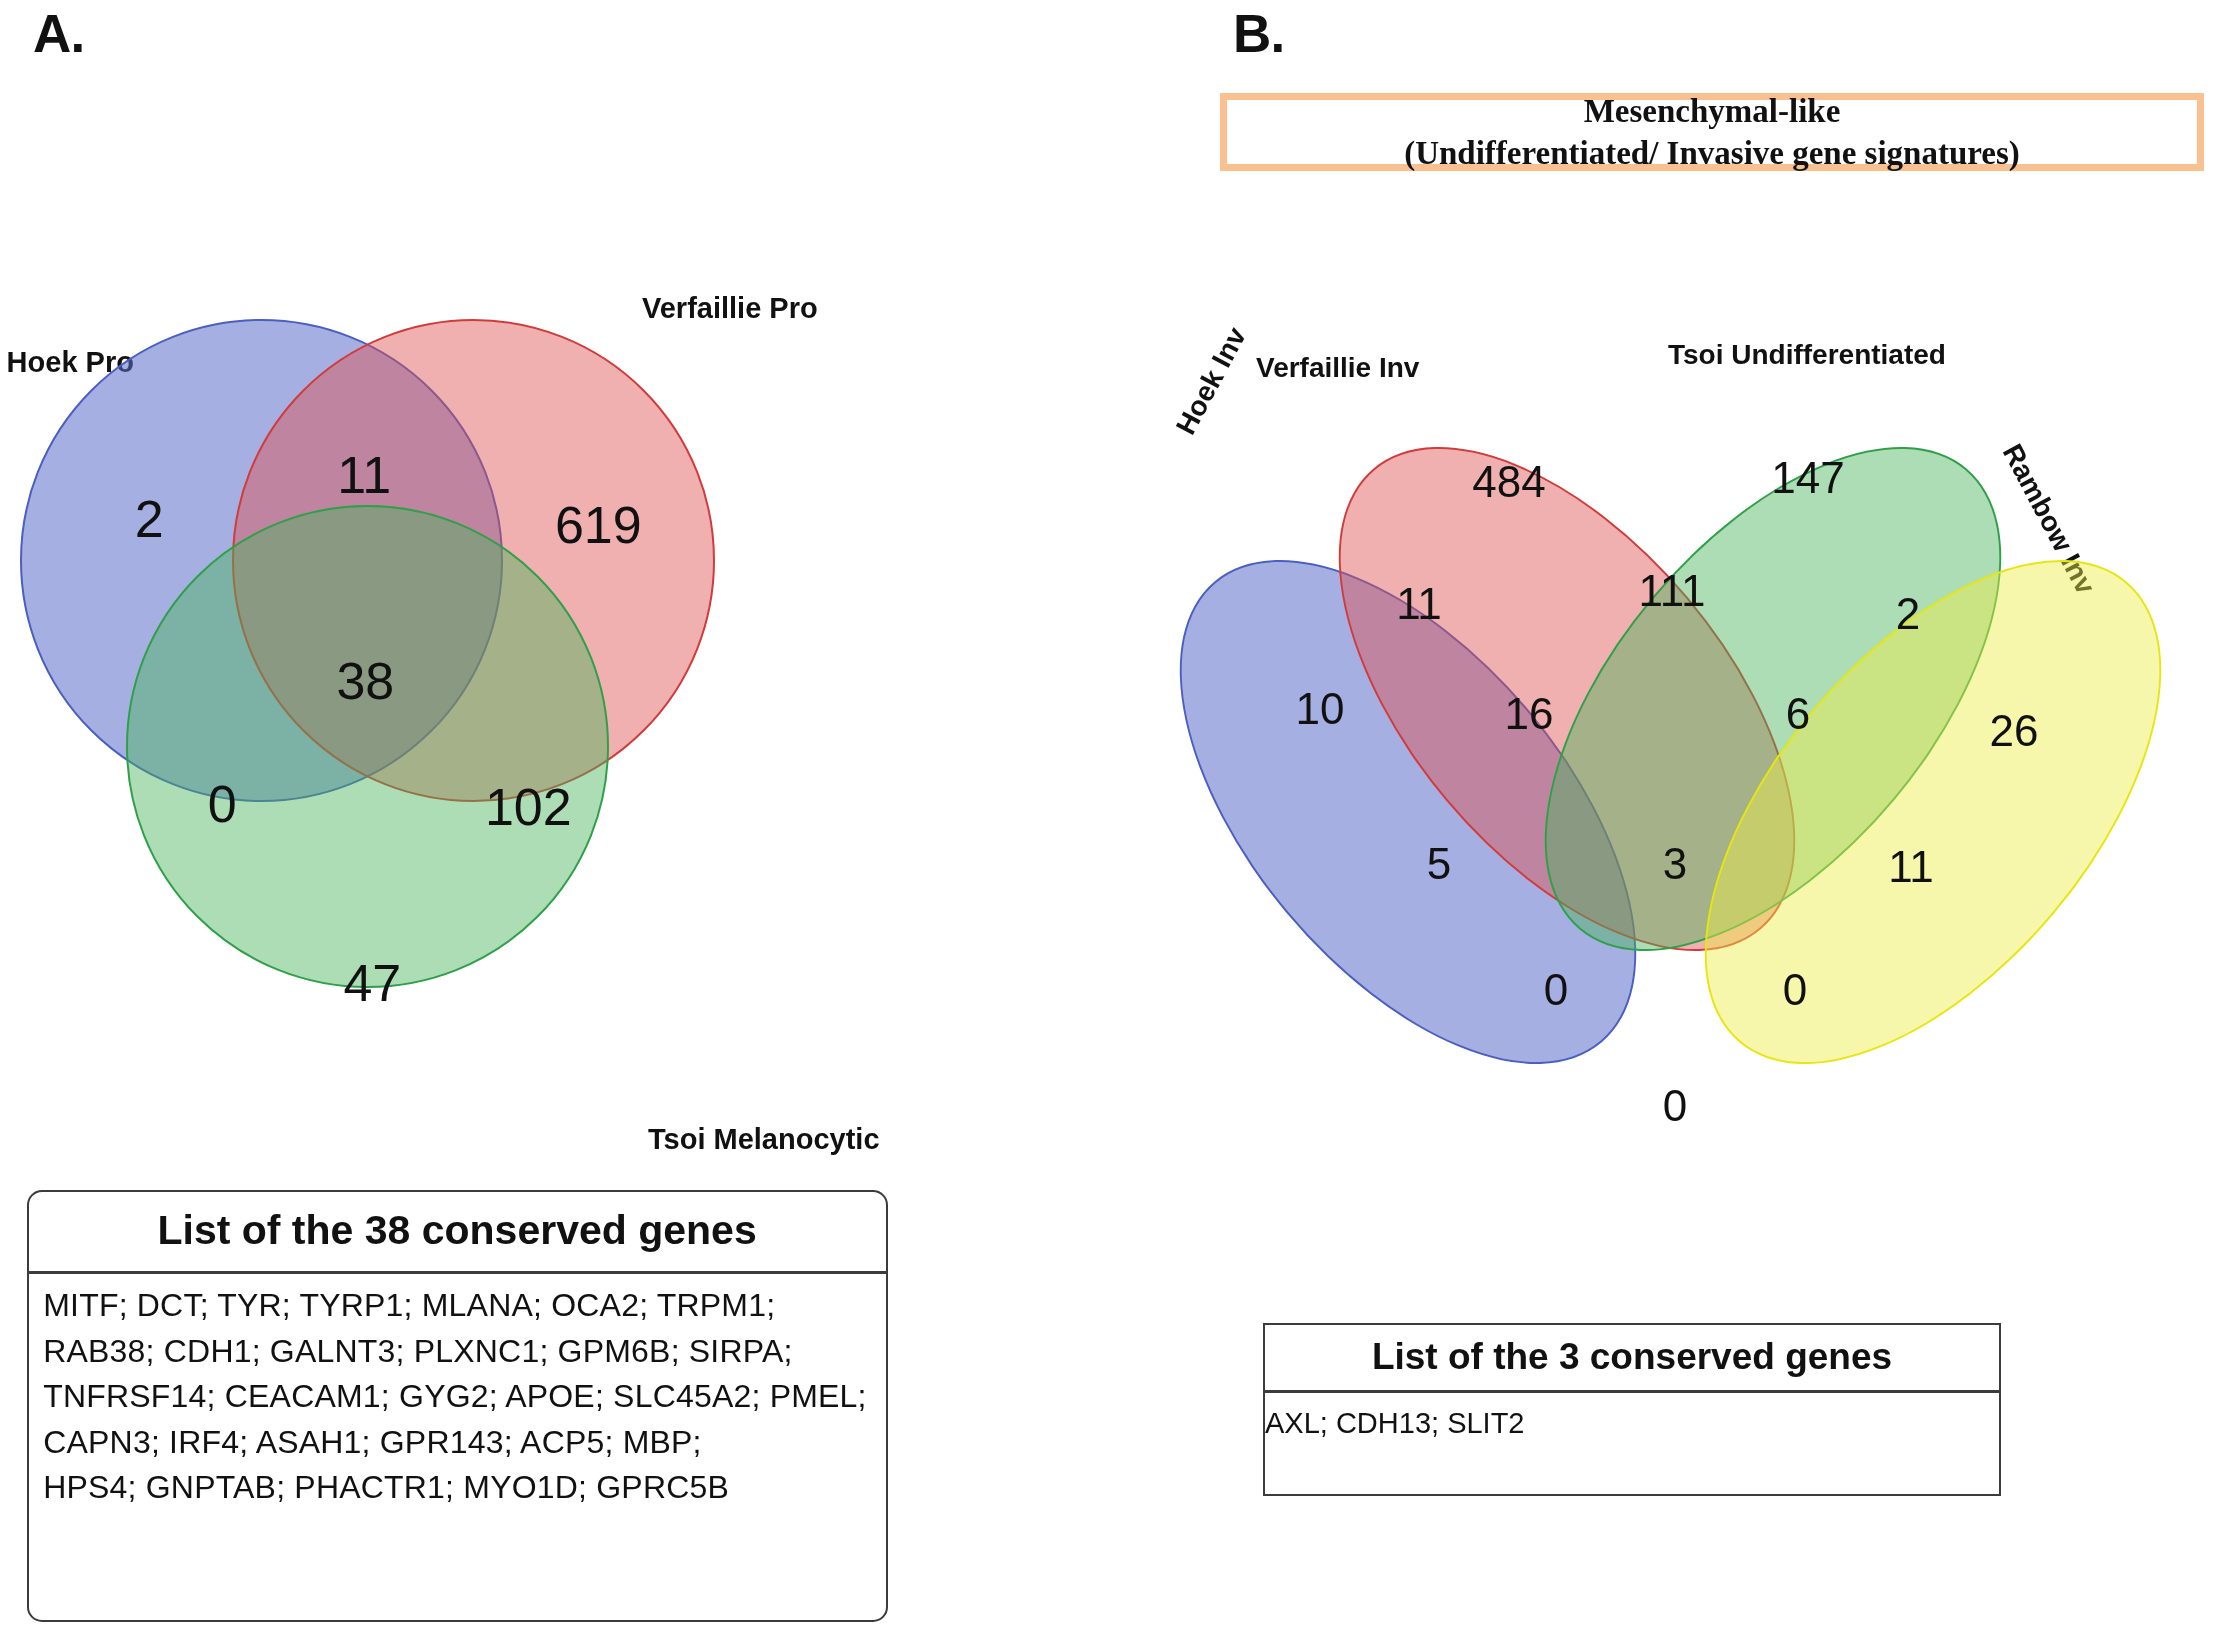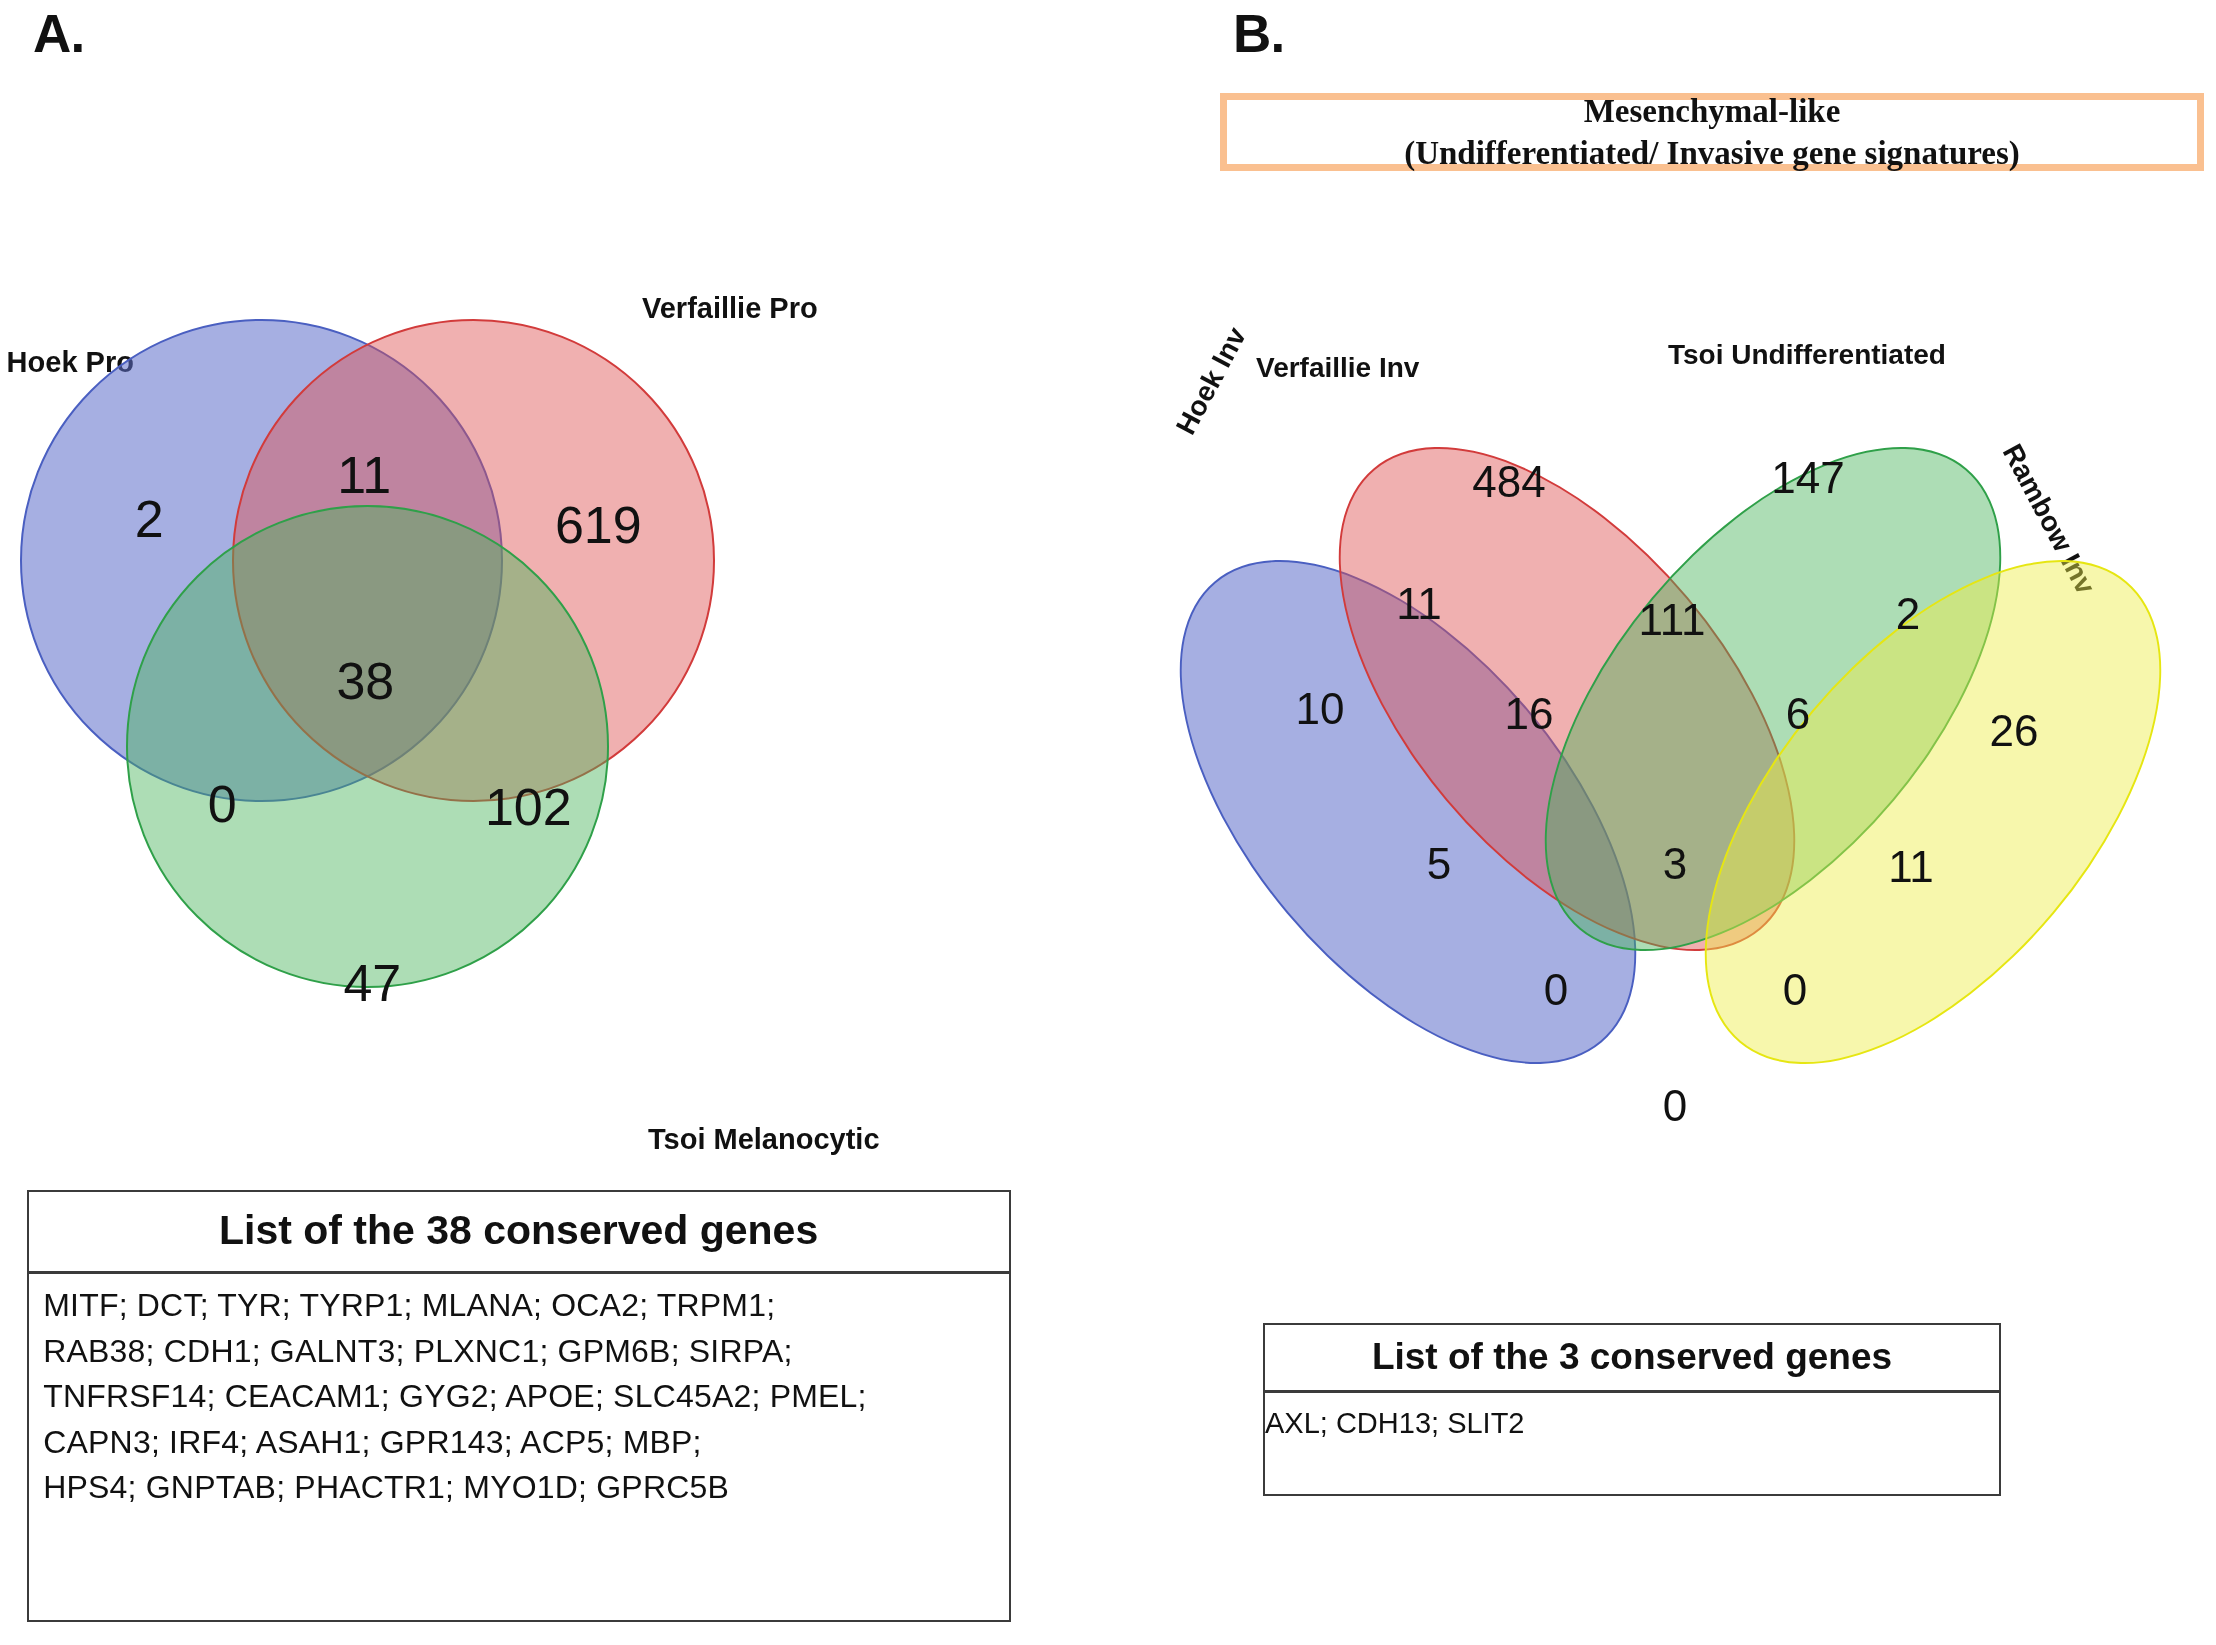--- a/index.html
+++ b/index.html
@@ -47,21 +47,21 @@
   .vnum-b{position:absolute;font-size:44px;color:#111;white-space:nowrap;
           transform:translate(-50%,-50%);}
   .vlabel-rot{position:absolute;font-size:28px;font-weight:bold;color:#111;white-space:nowrap;}
 
   
   .gene-table{position:absolute;box-sizing:border-box;background:#fff;border:2.7px solid #3b3b3b;}
   .gene-head{border-bottom:3.3px solid #3b3b3b;text-align:center;font-weight:bold;color:#111;}
   .gene-body{color:#111;}
   .gene-line{white-space:nowrap;}
 
-  #gene-table-a{left:26.6px;top:1190px;width:984px;height:432px;}
+  #gene-table-a{left:26.6px;top:1190px;width:861px;height:432px;border-radius:15px;}
   #gene-table-a .gene-head{font-size:41px;padding:14.6px 0 17.3px;}
   #gene-table-a .gene-body{padding:9.3px 14.6px 6.6px;}
   #gene-table-a .gene-line{font-size:32px;line-height:1.42;letter-spacing:0.2px;}
 
   #gene-table-b{left:133px;top:1323px;width:738px;height:173px;}
   #gene-table-b .gene-head{font-size:37px;padding:10.6px 0 12px;}
   #gene-table-b .gene-body{padding:12px 0 0;text-align:left;}
   #gene-table-b .gene-line{font-size:29px;line-height:1.3;}
 </style>
 </head>
@@ -120,21 +120,21 @@
 
   <div id="venn-b">
     <div class="ell e-blue"></div>
     <div class="ell e-red"></div>
     <div class="ell e-green"></div>
     <div class="ell e-yellow"></div>
 
     <div class="vnum-b" style="left:319px;top:170px;">484</div>
     <div class="vnum-b" style="left:618px;top:166px;text-align:right;">147</div>
     <div class="vnum-b" style="left:229px;top:292px;">11</div>
-    <div class="vnum-b" style="left:482px;top:279px;margin-top:29px;">111</div>
+    <div class="vnum-b" style="left:482px;top:279px;">111</div>
     <div class="vnum-b" style="left:718px;top:302px;">2</div>
     <div class="vnum-b" style="left:130px;top:397px;">10</div>
     <div class="vnum-b" style="left:339px;top:402px;">16</div>
     <div class="vnum-b" style="left:608px;top:402px;">6</div>
     <div class="vnum-b" style="left:824px;top:419px;">26</div>
     <div class="vnum-b" style="left:249px;top:552px;">5</div>
     <div class="vnum-b" style="left:485px;top:552px;">3</div>
     <div class="vnum-b" style="left:721px;top:555px;">11</div>
     <div class="vnum-b" style="left:366px;top:678px;">0</div>
     <div class="vnum-b" style="left:605px;top:678px;">0</div>

